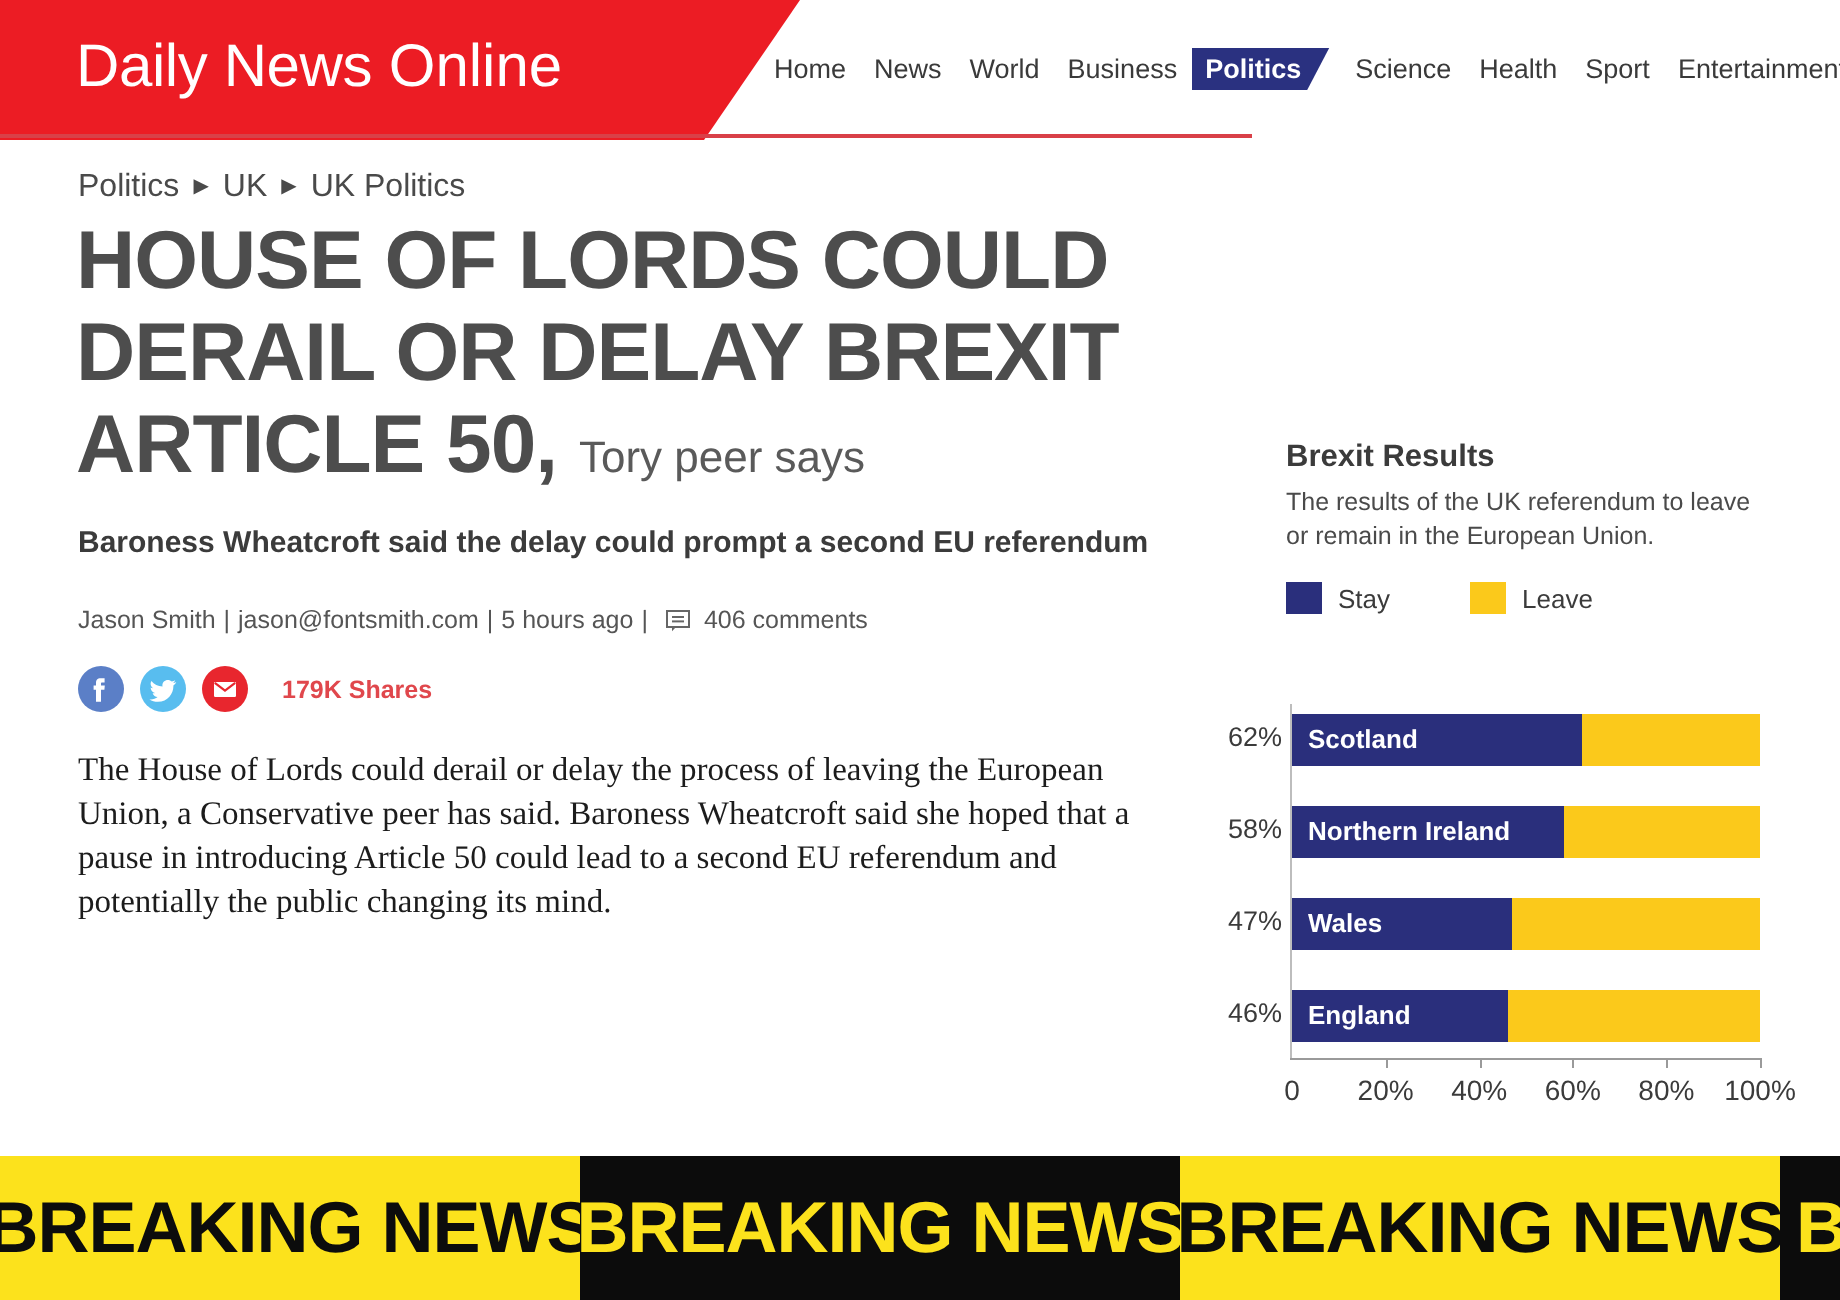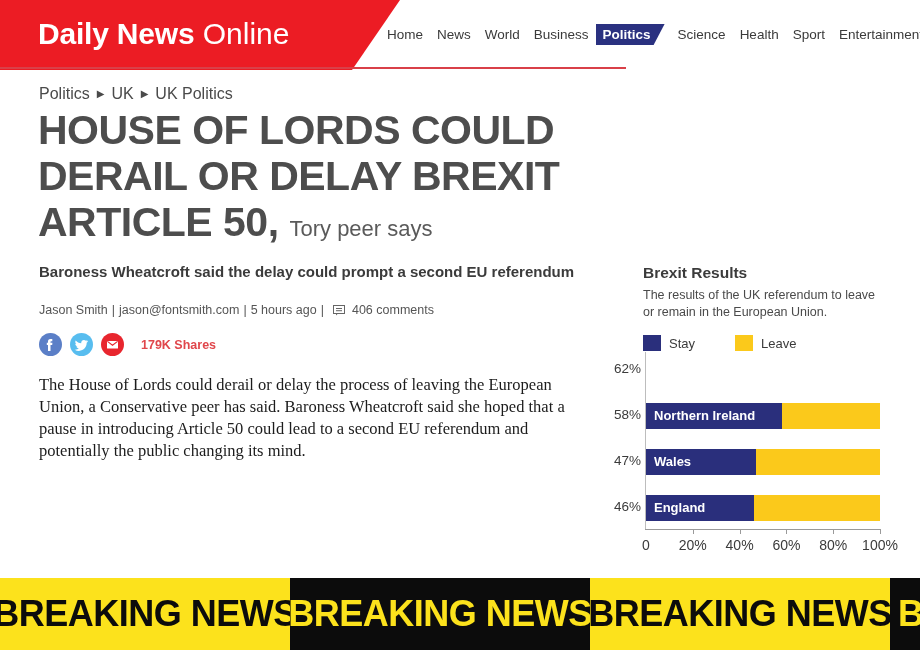--- a/index.html
+++ b/index.html
@@ -15,21 +15,21 @@
   .masthead { position: absolute; left: 0; top: 0; width: 920px; height: 70px; overflow: hidden; }
   .red-block {
     position: absolute; left: 0; top: 0; width: 400px; height: 70px;
     background: #EC1C24;
     clip-path: polygon(0 0, 400px 0, 352px 70px, 0 70px);
   }
   .logo {
     position: absolute; left: 38px; top: 14px;
     font-size: 30px; line-height: 40px; color: #ffffff; white-space: nowrap;
   }
-  .logo .bold { font-weight: bold; letter-spacing: -0.2px; margin-top: 20px; }
+  .logo .bold { font-weight: normal; letter-spacing: -0.2px; margin-top: 20px; }
   .logo .light { font-weight: 300; }
   .nav {
     position: absolute; left: 380px; top: 24px;
     display: flex; align-items: center; gap: 0px;
     font-size: 13.5px; color: #3a3a3a; white-space: nowrap;
   }
   .nav-item { padding: 3px 7px; color: #3a3a3a; cursor: pointer; }
   .nav-item.active {
     background: #2A3180; color: #ffffff; font-weight: bold;
     padding: 3px 7px 3px 7px; margin-right: 6px;
@@ -80,21 +80,21 @@
     font-size: 16.5px; line-height: 22px; color: #1c1c1c;
   }
   .quote {
     position: absolute; left: 39px; top: 485px; width: 540px;
     font-family: "Liberation Serif", serif;
     font-size: 16.5px; line-height: 22px; color: #1c1c1c;
   }
   .quote .it { font-style: italic; }
 
   
-  .chart { position: absolute; left: 643px; top: 220px; width: 260px; margin-top: 44px; }
+  .chart { position: absolute; left: 643px; top: 220px; width: 260px; }
   .chart-title { font-size: 15.5px; font-weight: bold; color: #3b3b3b; }
   .chart-sub {
     margin-top: 5px; font-size: 12.5px; line-height: 17px; color: #4a4a4a; width: 245px;
   }
   .legend { margin-top: 14px; display: flex; align-items: center; gap: 10px; font-size: 13px; color: #3b3b3b; }
   .legend .lg { display: flex; align-items: flex-end; gap: 8px; }
   .legend .sw { width: 18px; height: 16px; display: block; }
   .legend .lg + .lg { margin-left: 30px; }
 
   .plot { position: absolute; left: 605px; top: 352px; width: 290px; height: 200px; }
@@ -222,20 +222,25 @@
       </span>
     </div>
   </div>
 
   <div class="plot">
     <div class="y-axis"></div>
     <div class="x-axis"></div>
     <div id="bars">
         <div class="bar-row" style="top: 5px;">
           <div class="bar-pct">62%</div>
+          <div class="bar-track">
+            <div class="bar-leave" style="width: 234px; background: rgb(251, 201, 27);"></div>
+            <div class="bar-stay" style="width: 145.08px; background: rgb(42, 47, 124);"></div>
+            <div class="bar-label">Scotland</div>
+          </div>
         </div>
         <div class="bar-row" style="top: 51px;">
           <div class="bar-pct">58%</div>
           <div class="bar-track">
             <div class="bar-leave" style="width: 234px; background: rgb(251, 201, 27);"></div>
             <div class="bar-stay" style="width: 135.72px; background: rgb(42, 47, 124);"></div>
             <div class="bar-label">Northern Ireland</div>
           </div>
         </div>
         <div class="bar-row" style="top: 97px;">

